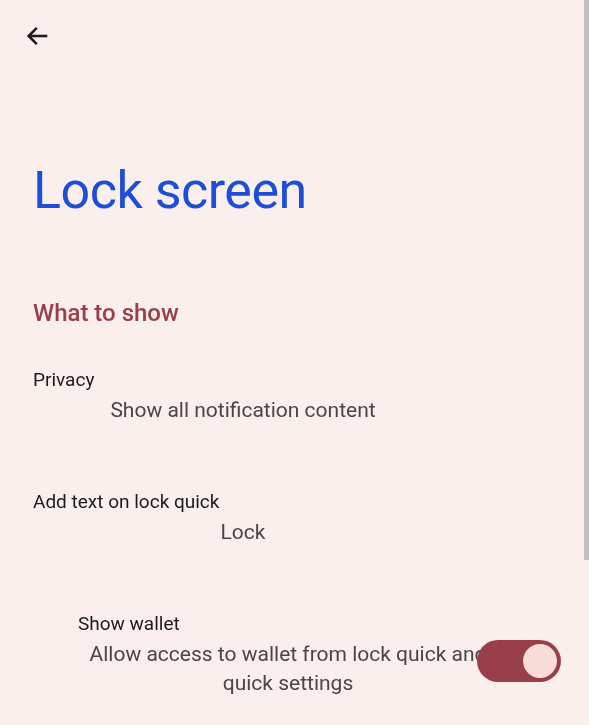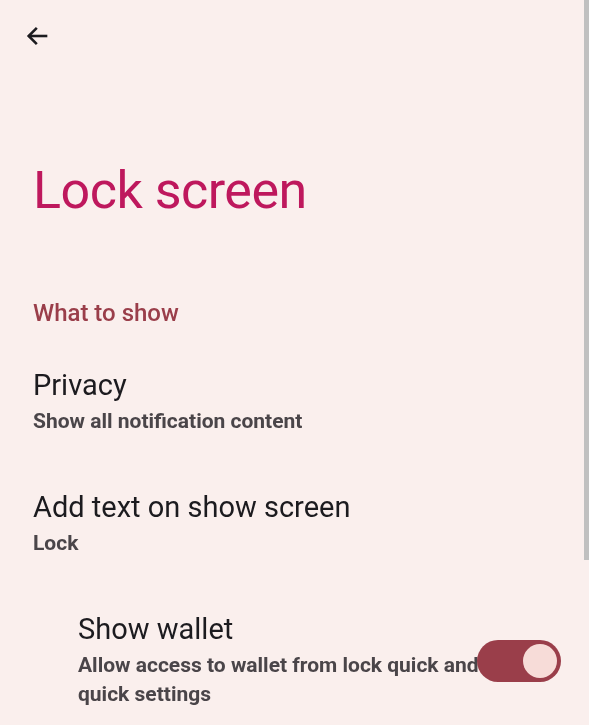--- a/index.html
+++ b/index.html
@@ -39,21 +39,21 @@
       width: 28px;
       height: 28px;
     }
     .page-title {
       position: absolute;
       top: 160px;
       left: 33px;
       font-size: 52px;
       font-weight: 400;
       letter-spacing: -0.5px;
-      color: #be185d;
+      color: #1d4ed8;
     }
     .section-header {
       position: absolute;
       top: 299px;
       left: 33px;
       font-size: 24px;
       font-weight: 500;
       color: #9a3e4a;
     }
     .setting-item {
@@ -66,31 +66,32 @@
       top: 368px;
     }
     .setting-item.addtext {
       top: 490px;
     }
     .setting-item.wallet {
       top: 612px;
       margin-left: 45px;
     }
     .setting-title {
-      font-size: 29px;
+      font-size: 19px;
       font-weight: 400;
       color: #1c1b1f;
       margin-bottom: 5px;
     }
     .setting-subtitle {
       font-size: 21px;
-      font-weight: 700;
+      font-weight: 400;
       color: #4a4549;
       line-height: 1.4;
       max-width: 420px;
+      text-align: center;
     }
     .toggle-switch {
       position: absolute;
       top: 640px;
       right: 28px;
       width: 84px;
       height: 42px;
       background: #9a3e4a;
       border-radius: 21px;
       cursor: pointer;
@@ -122,21 +123,21 @@
 <h1 class="page-title">Lock screen</h1>
 
 <div class="section-header">What to show</div>
 
 <div class="setting-item privacy">
   <div class="setting-title">Privacy</div>
   <div class="setting-subtitle">Show all notification content</div>
 </div>
 
 <div class="setting-item addtext">
-  <div class="setting-title">Add text on show screen</div>
+  <div class="setting-title">Add text on lock quick</div>
   <div class="setting-subtitle">Lock</div>
 </div>
 
 <div class="setting-item wallet">
   <div class="setting-title">Show wallet</div>
   <div class="setting-subtitle">Allow access to wallet from lock quick and quick settings</div>
 </div>
 
 <div class="toggle-switch">
   <div class="toggle-thumb"></div>

